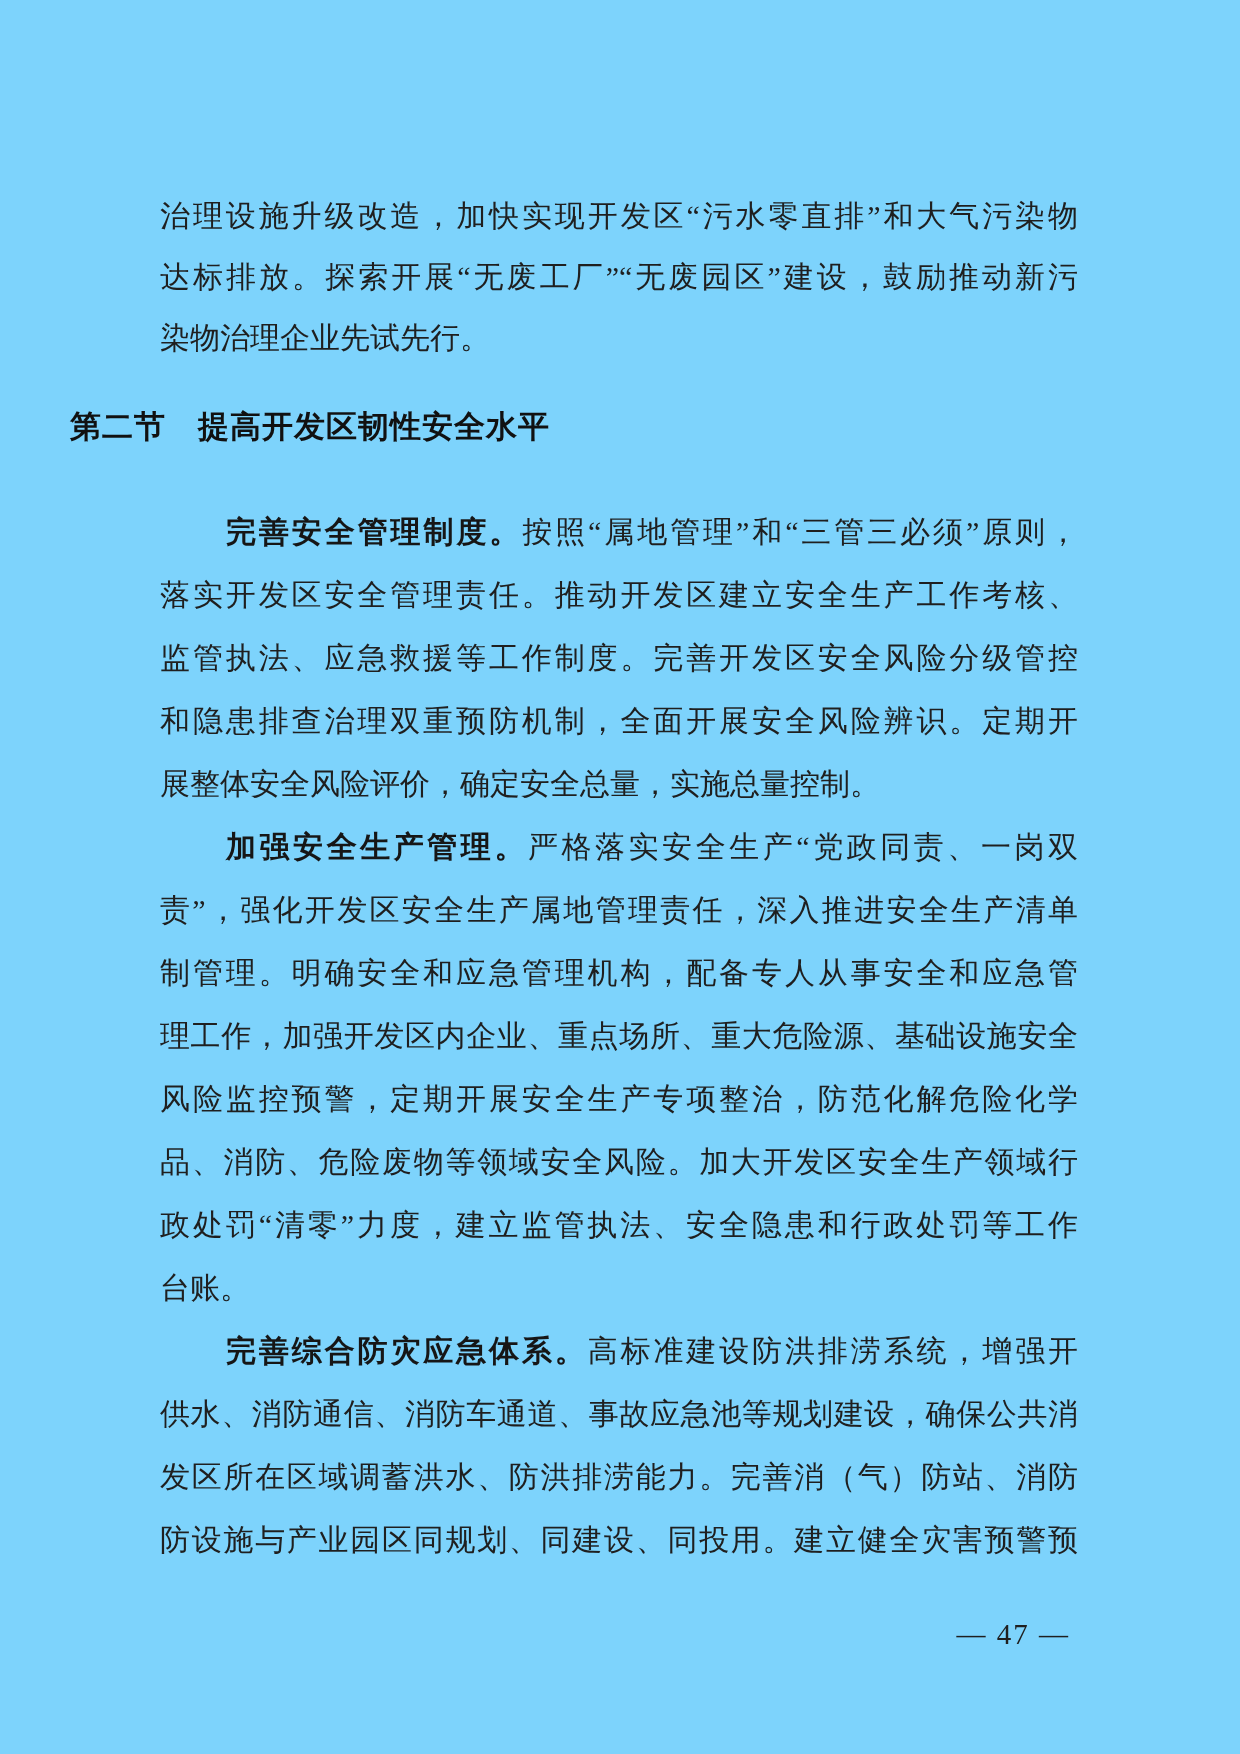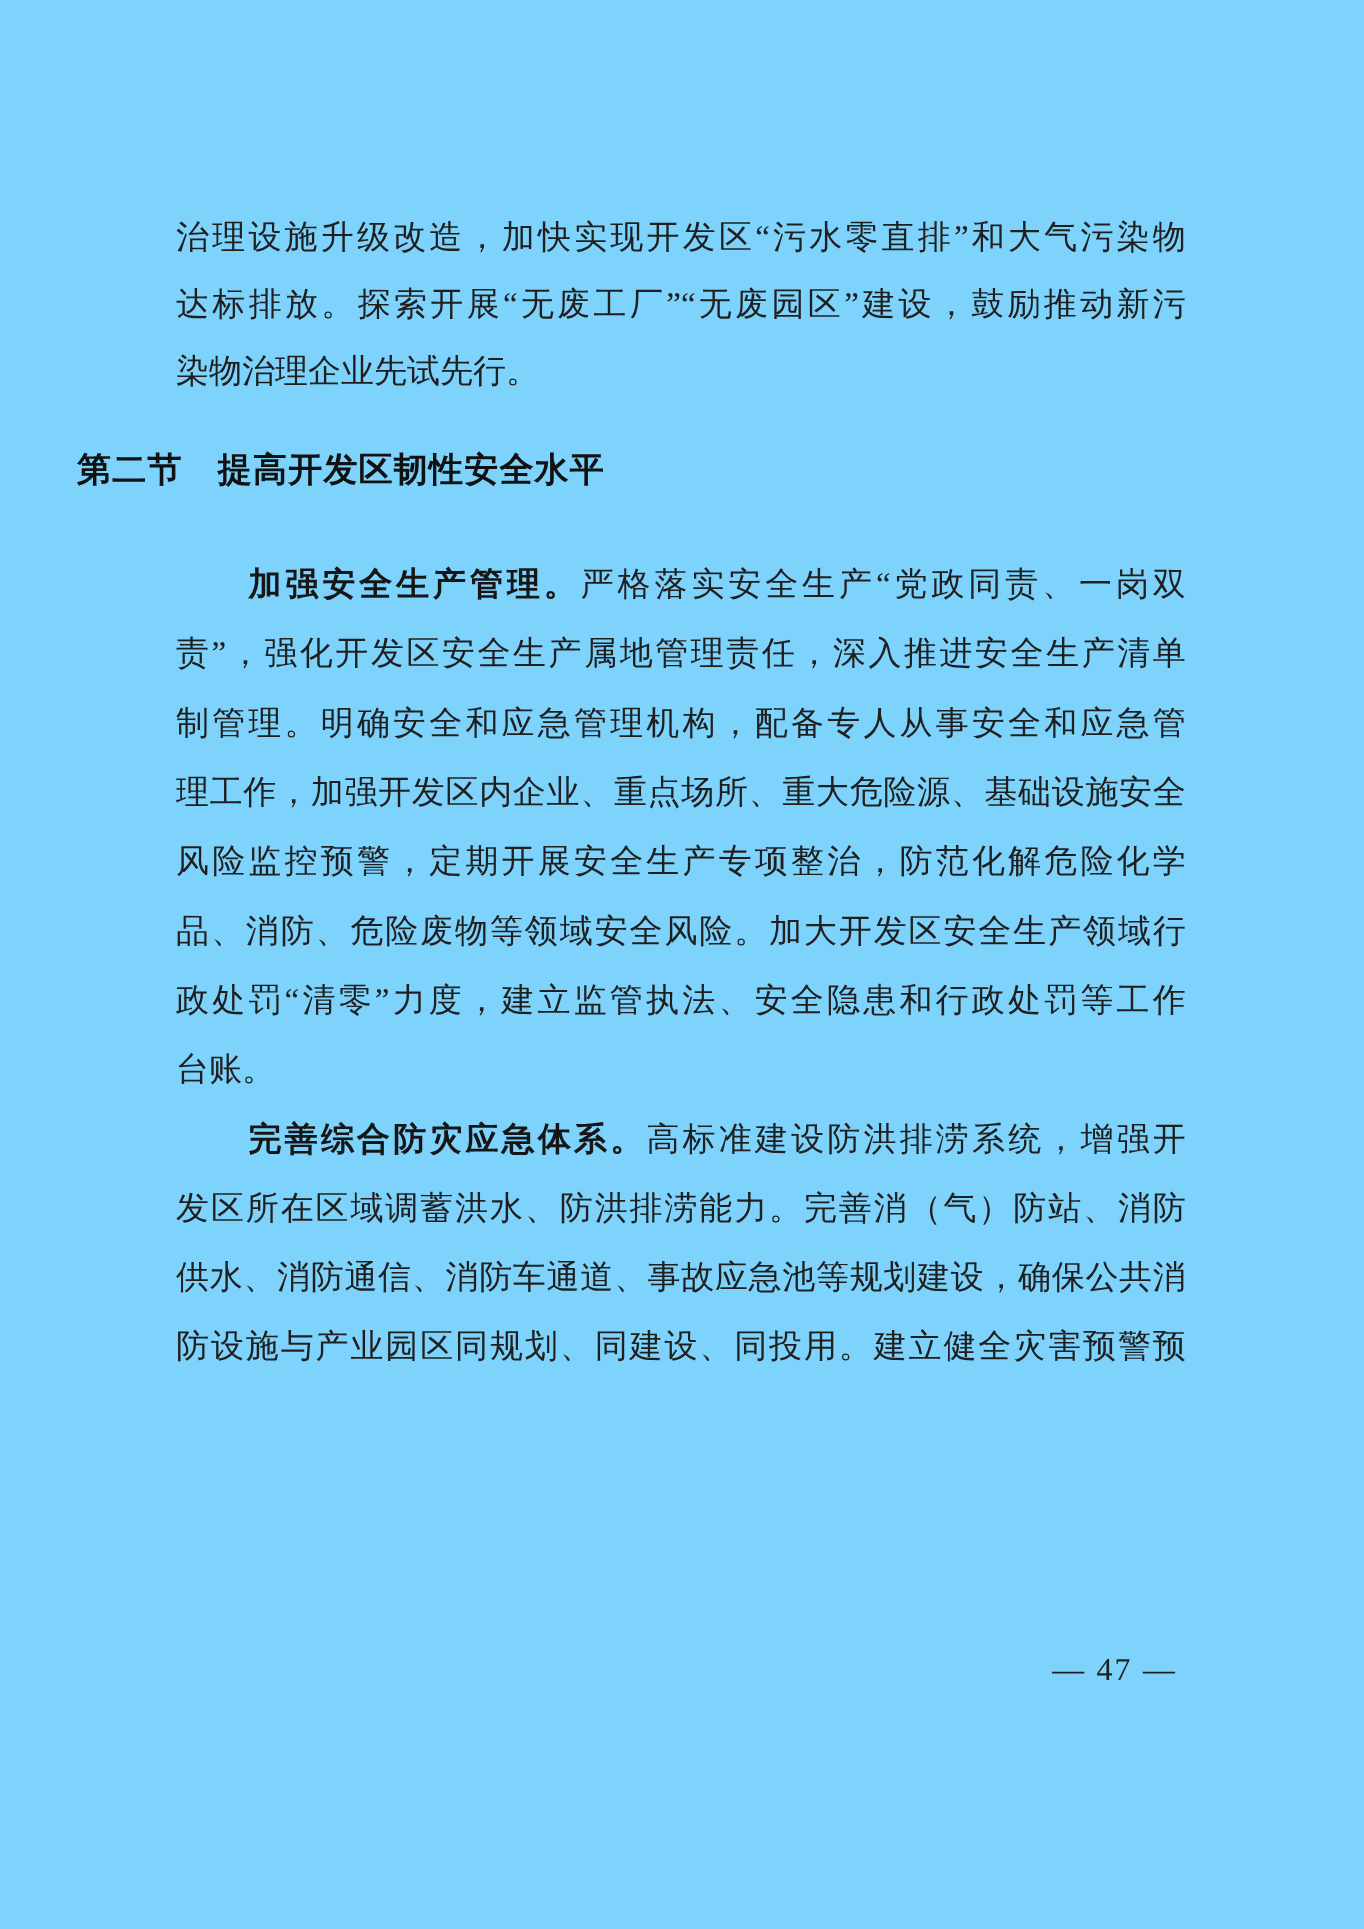--- a/index.html
+++ b/index.html
@@ -50,21 +50,21 @@
     margin: 0;
     font-size: 31px;
     line-height: 46px;
     font-weight: 700;
     color: #111111;
     text-align: left;
     letter-spacing: 1px;
   }
   .pagenum {
     position: absolute;
-    top: 1498px;
+    top: 1614px;
     right: 170px;
     font-size: 29px;
     line-height: 40px;
     color: #1f1f1f;
     letter-spacing: 2px;
     text-align: right;
   }
 </style>
 </head>
 <body>
@@ -74,36 +74,43 @@
   <div class="textcol" style="top:185px">
     <div class="line">治理设施升级改造，加快实现开发区“污水零直排”和大气污染物</div>
     <div class="line">达标排放。探索开展“无废工厂”“无废园区”建设，鼓励推动新污</div>
     <div class="line end">染物治理企业先试先行。</div>
   </div>
 
   <h2 class="heading">第二节　提高开发区韧性安全水平</h2>
 
   <div class="textcol mainblock" style="top:500px">
 
+    <div>
+      <div class="line ind"><span class="lead">完善安全管理制度。</span><span>按照“属地管理”和“三管三必须”原则，</span></div>
+      <div class="line">落实开发区安全管理责任。推动开发区建立安全生产工作考核、</div>
+      <div class="line">监管执法、应急救援等工作制度。完善开发区安全风险分级管控</div>
+      <div class="line">和隐患排查治理双重预防机制，全面开展安全风险辨识。定期开</div>
+      <div class="line end">展整体安全风险评价，确定安全总量，实施总量控制。</div>
+    </div>
 
     <div>
       <div class="line ind"><span class="lead">加强安全生产管理。</span><span>严格落实安全生产“党政同责、一岗双</span></div>
       <div class="line">责”，强化开发区安全生产属地管理责任，深入推进安全生产清单</div>
       <div class="line">制管理。明确安全和应急管理机构，配备专人从事安全和应急管</div>
       <div class="line">理工作，加强开发区内企业、重点场所、重大危险源、基础设施安全</div>
       <div class="line">风险监控预警，定期开展安全生产专项整治，防范化解危险化学</div>
       <div class="line">品、消防、危险废物等领域安全风险。加大开发区安全生产领域行</div>
       <div class="line">政处罚“清零”力度，建立监管执法、安全隐患和行政处罚等工作</div>
       <div class="line end">台账。</div>
     </div>
 
     <div>
       <div class="line ind"><span class="lead">完善综合防灾应急体系。</span><span>高标准建设防洪排涝系统，增强开</span></div>
+      <div class="line">供水、消防通信、消防车通道、事故应急池等规划建设，确保公共消</div>
       <div class="line">发区所在区域调蓄洪水、防洪排涝能力。完善消（气）防站、消防</div>
-      <div class="line">供水、消防通信、消防车通道、事故应急池等规划建设，确保公共消</div>
       <div class="line">防设施与产业园区同规划、同建设、同投用。建立健全灾害预警预</div>
     </div>
 
   </div>
 
   <div class="pagenum">— 47 —</div>
 
 </div>
 
 </body></html>

